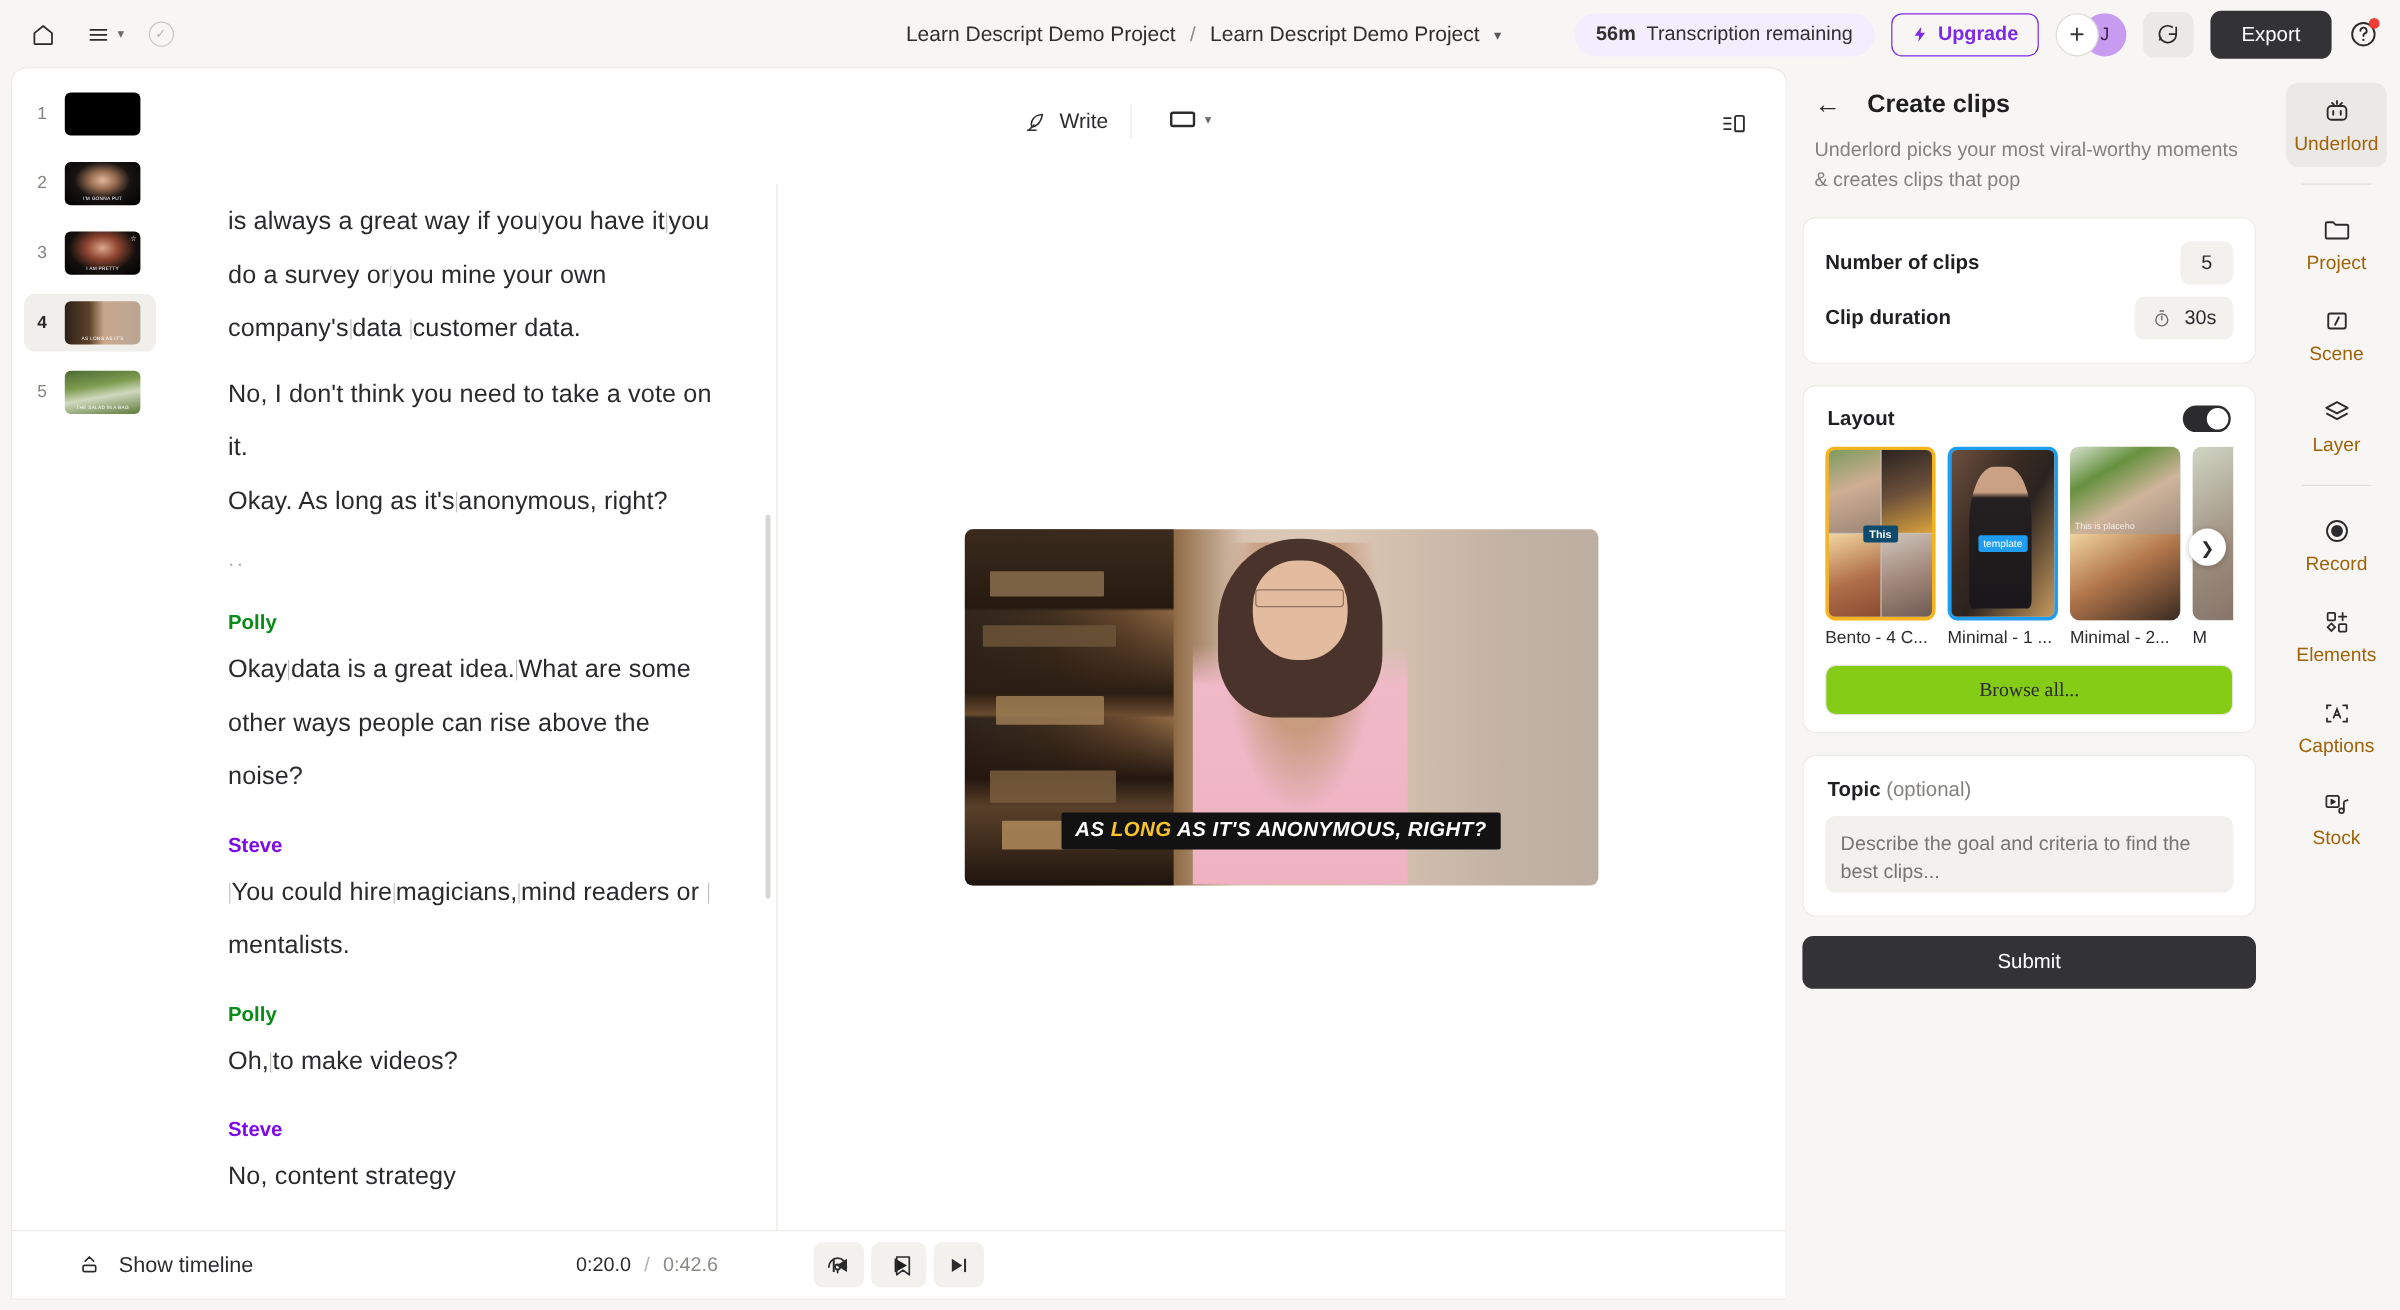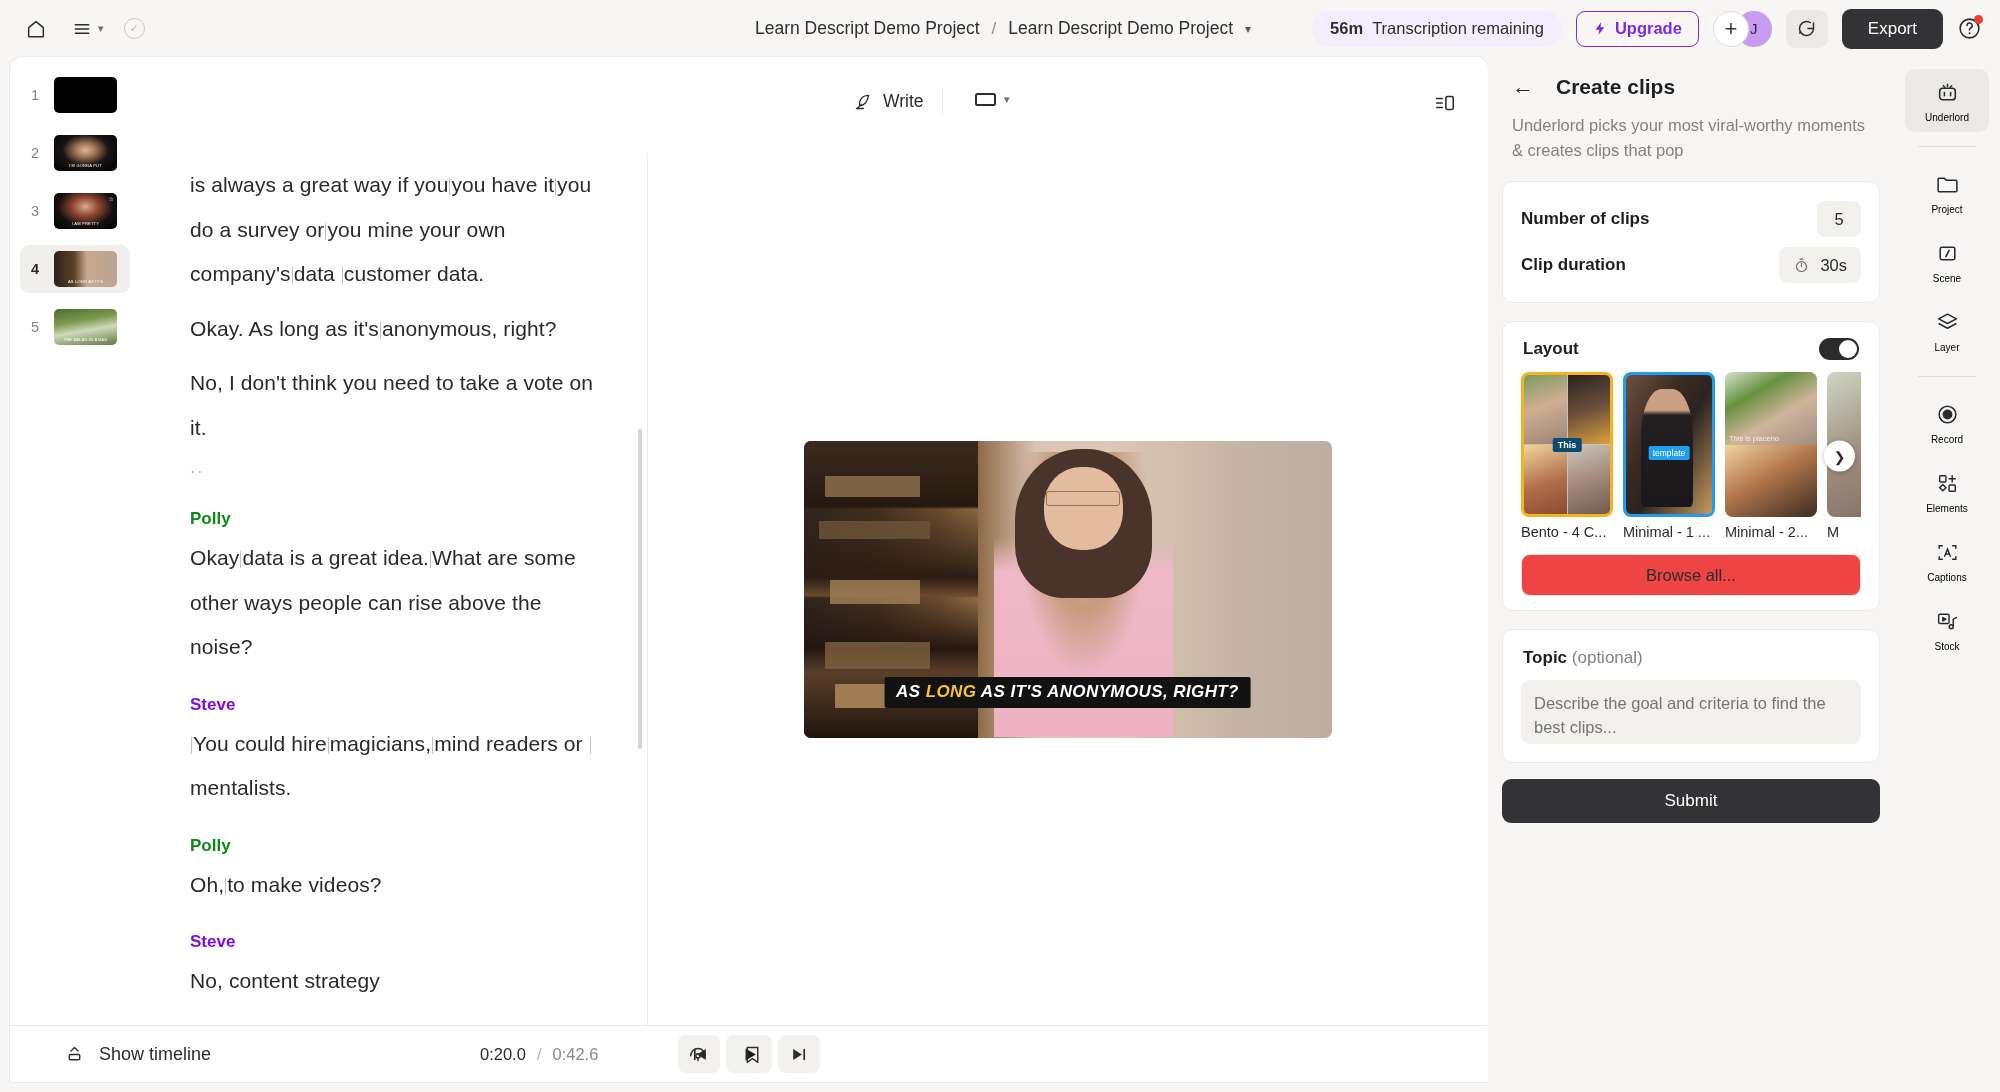--- a/index.html
+++ b/index.html
@@ -318,23 +318,23 @@
   .min3 { width: 100%; height: 100%; background: linear-gradient(150deg,#cfd6c4 0%,#9e8d7d 50%,#7a6a60 100%); }
   .carousel-next {
     position: absolute; right: 6px; top: 50%; transform: translateY(-50%);
     width: 31px; height: 31px; border-radius: 50%; background: #fff;
     box-shadow: 0 1px 5px rgba(0,0,0,.25);
     display: flex; align-items: center; justify-content: center;
     font-size: 14px; color: #2b2b2e; cursor: pointer; z-index: 5;
   }
   .browse-btn {
     width: 100%; height: 42px; margin-top: 14px;
-    border: 1px solid #e6e3df; border-radius: 9px; background: #ef4444;
+    border: 1px solid #e6e3df; border-radius: 9px; background: #84cc16;
     font-size: 16.5px; color: #2b2b2e; cursor: pointer;
-    font-family: Liberation Sans, sans-serif;
+    font-family: Liberation Serif, serif;
   }
   .topic-label { font-size: 17px; color: #1f1f22; padding: 4px 2px 12px 2px; }
   .topic-label b { font-weight: bold; }
   .topic-label span { color: #84827f; font-weight: normal; }
   .topic-box {
     background: #f3f1ee; border-radius: 9px; border: none; width: 100%;
     height: 64px; padding: 11px 13px; font-size: 16.5px; color: #9a9895;
     resize: none; font-family: "Liberation Sans", sans-serif; line-height: 24px;
   }
   .submit-btn {
@@ -348,21 +348,21 @@
     position: absolute; right: 0; top: 57px; width: 106px; height: 1035px;
     background: #f7f6f4; display: flex; flex-direction: column;
     align-items: center; padding-top: 12px;
   }
   .tool {
     width: 84px; padding: 11px 0 9px 0; border-radius: 10px;
     display: flex; flex-direction: column; align-items: center; gap: 7px;
     cursor: pointer; margin-bottom: 6px;
   }
   .tool.active { background: #ebe9e6; }
-  .tool-label { font-size: 10px; color: #000000; }
+  .tool-label { font-size: 16px; color: #a16207; }
   .rail-div { width: 58px; height: 1px; background: #e2dfdb; margin: 8px 0 14px 0; }
 </style>
 </head>
 <body>
 
 <div class="topbar">
   <div class="tb-left">
     <div class="icon-btn">
       <svg width="22" height="22" viewBox="0 0 24 24" fill="none" stroke="#2b2b2b" stroke-width="1.6" stroke-linecap="round" stroke-linejoin="round">
           <path d="M4 10.5 12 4l8 6.5V20a.5.5 0 0 1-.5.5h-15A.5.5 0 0 1 4 20z"></path>
@@ -449,22 +449,22 @@
     <div class="scene-item">
       <span class="scene-num">5</span>
       <div class="scene-thumb" style="background:linear-gradient(170deg,#4d6b34 0%,#7d9b4f 35%,#cfd8bd 58%,#5d7a3c 100%);">
         <span class="thumb-cap">THE SALAD IN A BAG</span>
       </div>
     </div>
   </div>
 
   <div class="transcript">
     <p class="para">is always a great way if you<span class="wb"></span>you have it<span class="wb"></span>you do a survey or<span class="wb"></span>you mine your own company's<span class="wb"></span>data <span class="wb"></span>customer data.</p>
+    <p class="para tight">No, I don't think you need to take a vote on it.</p>
     <p class="para">Okay. As long as it's<span class="wb"></span>anonymous, right?</p>
-    <p class="para tight">No, I don't think you need to take a vote on it.</p>
     <p class="ellipsis-dots">..</p>
     <p class="spk polly">Polly</p>
     <p class="para">Okay<span class="wb"></span>data is a great idea.<span class="wb"></span>What are some other ways people can rise above the noise?</p>
     <p class="spk steve">Steve</p>
     <p class="para"><span class="wb"></span>You could hire<span class="wb"></span>magicians,<span class="wb"></span>mind readers or <span class="wb"></span>mentalists.</p>
     <p class="spk polly">Polly</p>
     <p class="para">Oh,<span class="wb"></span>to make videos?</p>
     <p class="spk steve">Steve</p>
     <p class="para">No, content strategy</p>
   </div>

